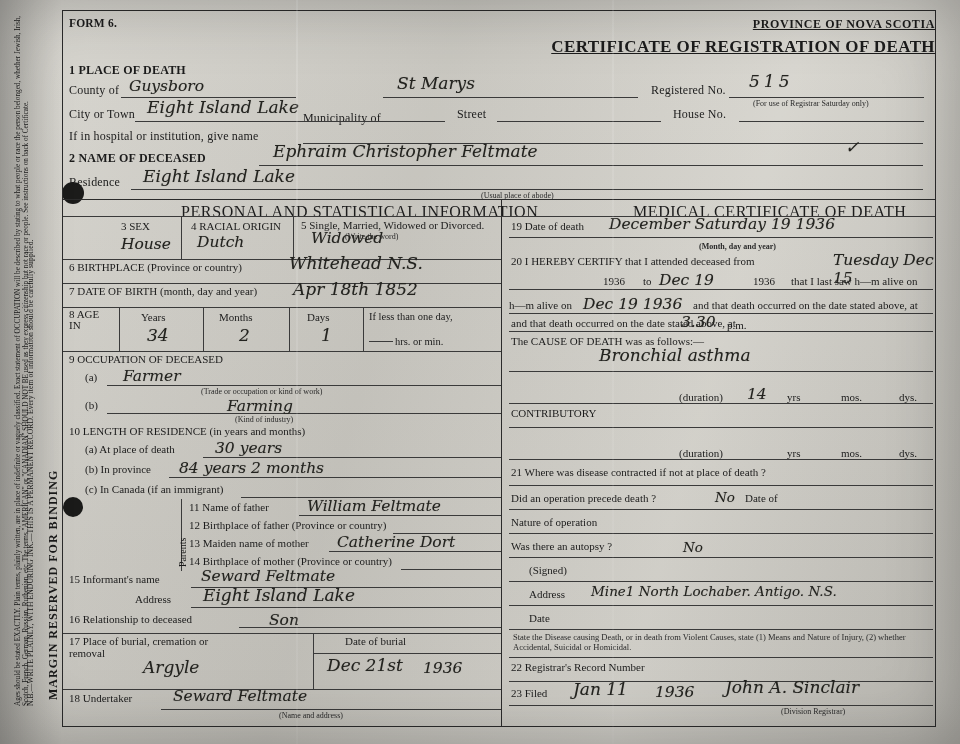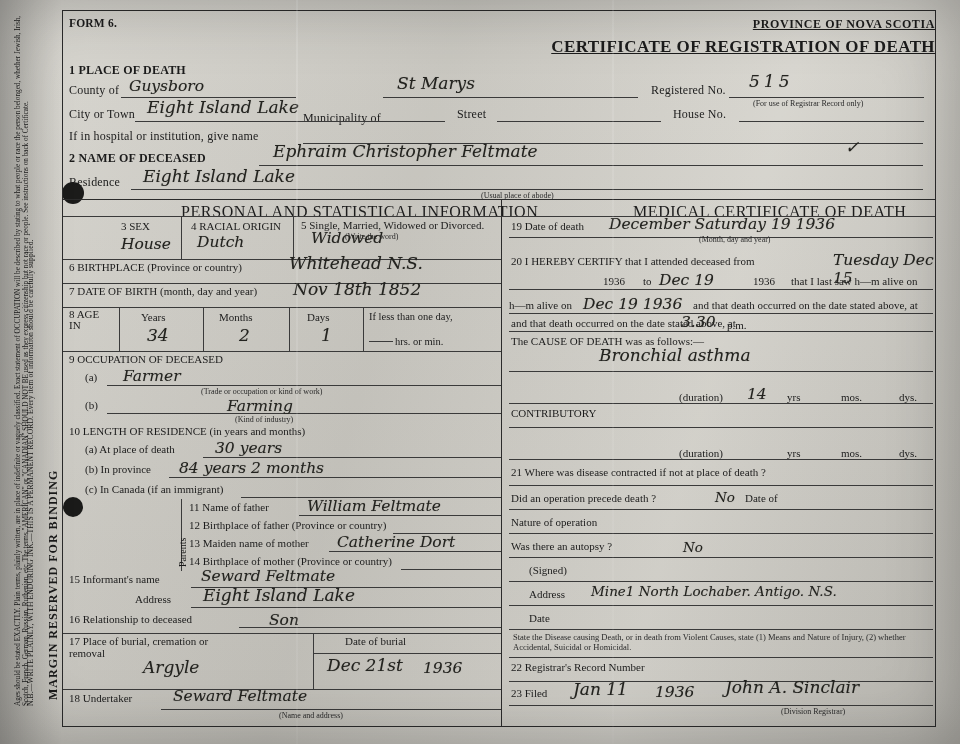--- a/index.html
+++ b/index.html
@@ -62,21 +62,21 @@
     <div class="rule" style="left:58px;top:86px;width:175px;"></div>
     <div class="hand h16" style="left:66px;top:66px;">Guysboro</div>
 
     <div class="hs" style="left:240px;top:72px;font-size:12px;margin-top:28px;">Municipality of</div>
     <div class="rule" style="left:320px;top:86px;width:255px;"></div>
     <div class="hand h18" style="left:334px;top:62px;">St Marys</div>
 
     <div class="hs" style="left:588px;top:72px;font-size:12px;">Registered No.</div>
     <div class="rule" style="left:666px;top:86px;width:195px;"></div>
     <div class="hand h18" style="left:686px;top:60px;letter-spacing:4px;">515</div>
-    <div class="tinyc" style="position:absolute;left:690px;top:88px;">(For use of Registrar Record only)</div>
+    <div class="tinyc" style="position:absolute;left:690px;top:88px;">(For use of Registrar Saturday only)</div>
 
     <div class="hs" style="left:6px;top:96px;font-size:12px;">City or Town</div>
     <div class="rule" style="left:72px;top:110px;width:310px;"></div>
     <div class="hand h18" style="left:84px;top:86px;">Eight Island Lake</div>
 
     <div class="hs" style="left:394px;top:96px;font-size:12px;">Street</div>
     <div class="rule" style="left:434px;top:110px;width:164px;"></div>
     <div class="hand h16" style="left:444px;top:92px;"></div>
 
     <div class="hs" style="left:610px;top:96px;font-size:12px;">House No.</div>
@@ -116,21 +116,21 @@
     <div class="hand h16" style="left:58px;top:224px;">House</div>
     <div class="hand h16" style="left:134px;top:222px;">Dutch</div>
     <div class="hand h16" style="left:248px;top:218px;">Widowed</div>
 
     <div class="boxlbl" style="left:6px;top:250px;">6 BIRTHPLACE (Province or country)</div>
     <div class="rule" style="left:0;top:272px;width:438px;"></div>
     <div class="hand h18" style="left:226px;top:242px;">Whitehead N.S.</div>
 
     <div class="boxlbl" style="left:6px;top:274px;">7 DATE OF BIRTH (month, day and year)</div>
     <div class="rule" style="left:0;top:296px;width:438px;"></div>
-    <div class="hand h18" style="left:230px;top:268px;">Nov 18th 1852</div>
+    <div class="hand h18" style="left:230px;top:268px;">Apr 18th 1852</div>
 
     <div class="boxlbl" style="left:6px;top:298px;width:36px;line-height:11px;">8 AGE IN</div>
     <div class="vline" style="left:56px;top:296px;height:44px;"></div>
     <div class="vline" style="left:140px;top:296px;height:44px;"></div>
     <div class="vline" style="left:226px;top:296px;height:44px;"></div>
     <div class="vline" style="left:300px;top:296px;height:44px;"></div>
     <div class="rule" style="left:0;top:340px;width:438px;"></div>
 
     <div class="boxlbl" style="left:78px;top:300px;">Years</div>
     <div class="boxlbl" style="left:156px;top:300px;">Months</div>
@@ -209,21 +209,21 @@
     <div class="rule" style="left:0;top:678px;width:438px;"></div>
 
     <div class="boxlbl" style="left:6px;top:681px;">18 Undertaker</div>
     <div class="hand h16" style="left:110px;top:676px;">Seward Feltmate</div>
     <div class="rule" style="left:98px;top:698px;width:340px;"></div>
     <div class="tinyc" style="position:absolute;left:216px;top:700px;">(Name and address)</div>
 
     <div class="boxlbl" style="left:448px;top:209px;">19 Date of death</div>
     <div class="rule" style="left:446px;top:226px;width:424px;"></div>
     <div class="hand h16" style="left:546px;top:204px;">December Saturday 19 1936</div>
-    <div class="tinyc" style="position:absolute;left:636px;top:224px;">(Month, day and year)</div>
+    <div class="tinyc" style="position:absolute;left:636px;top:231px;font-weight:bold;">(Month, day and year)</div>
 
     <div class="boxlbl" style="left:448px;top:244px;">20 I HEREBY CERTIFY that I attended deceased from</div>
     <div class="hand h16" style="left:770px;top:240px;">Tuesday Dec 15</div>
     <div class="rule" style="left:446px;top:278px;width:424px;"></div>
     <div class="boxlbl" style="left:540px;top:264px;">1936</div>
     <div class="boxlbl" style="left:580px;top:264px;">to</div>
     <div class="hand h16" style="left:596px;top:260px;">Dec 19</div>
     <div class="boxlbl" style="left:690px;top:264px;">1936</div>
     <div class="boxlbl" style="left:728px;top:264px;">that I last saw h—m alive on</div>
 

